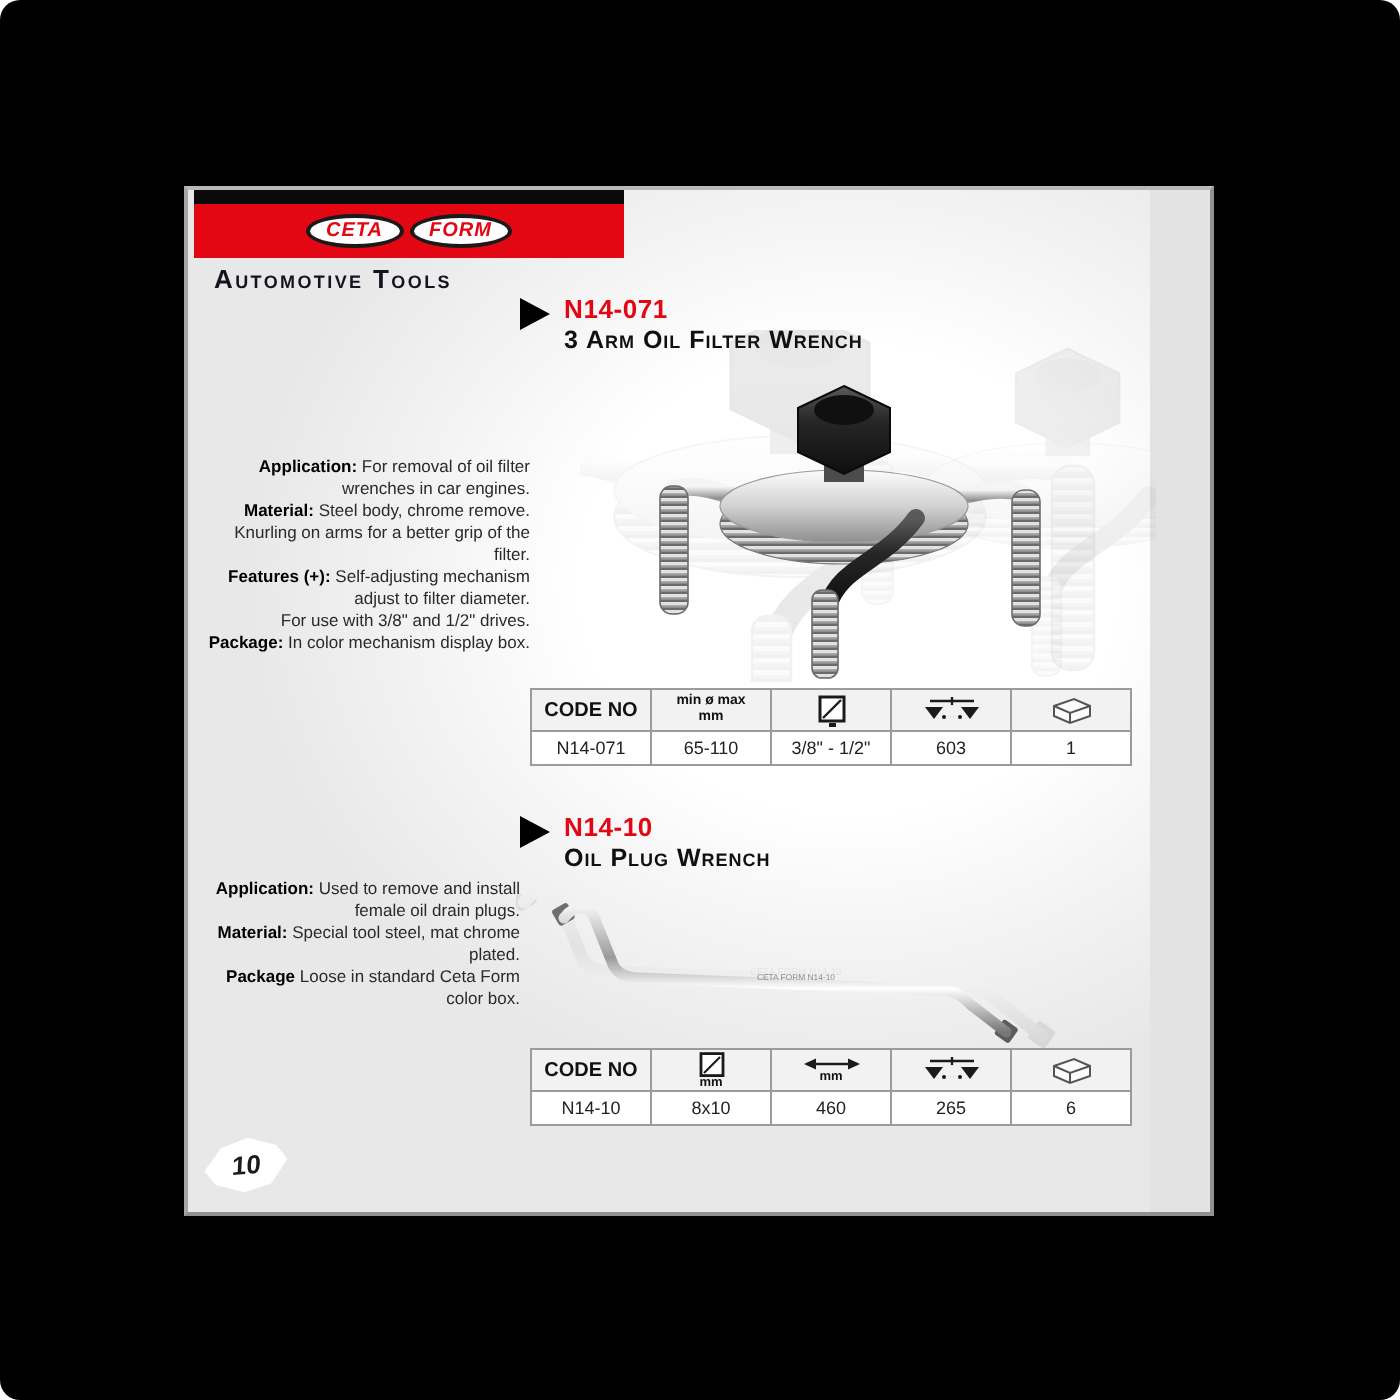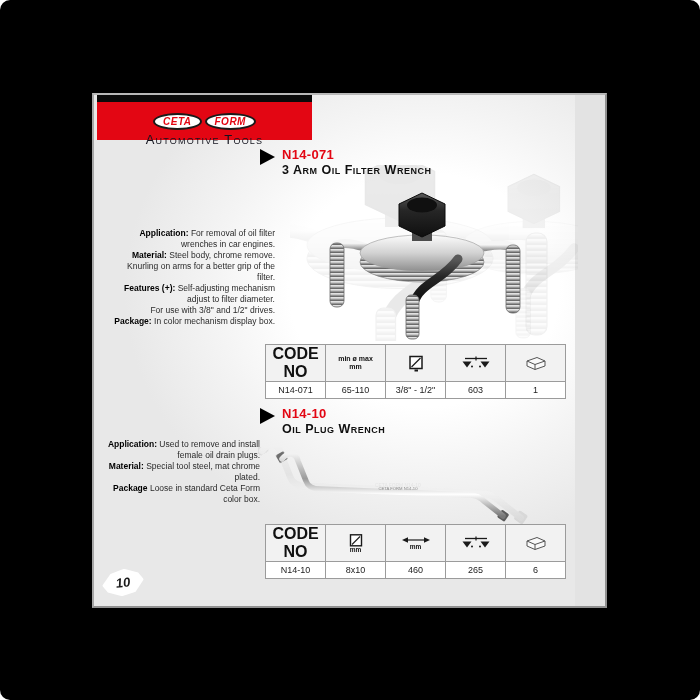--- a/index.html
+++ b/index.html
@@ -5,53 +5,53 @@
   html,body{margin:0;padding:0;background:#ffffff;}
   .canvas{position:relative;width:700px;height:700px;background:#000;border-radius:10px;overflow:hidden;
           font-family:"Liberation Sans", sans-serif;}
   .page{position:absolute;left:92px;top:93px;width:511px;height:511px;
         background:radial-gradient(ellipse 300px 260px at 330px 195px,#ffffff 45%,#f4f4f4 70%,#e8e8e8 100%);
         border:2px solid #909090;border-top-color:#b9b9b9;border-left-color:#a6a6a6;}
   .right-strip{position:absolute;right:0;top:0;width:30px;height:100%;background:#e3e3e3;}
 
   
   .banner-top{position:absolute;left:3px;top:0;width:215px;height:7px;background:#0a0a0a;}
-  .banner-red{position:absolute;left:3px;top:7px;width:215px;height:38px;background:#e30613;
+  .banner-red{position:absolute;left:3px;top:7px;width:215px;height:27px;background:#e30613;
               display:flex;align-items:center;justify-content:center;}
   .logo{display:flex;gap:3px;align-items:center;}
   .oval{background:#fff;border:2px solid #1a1a1a;border-radius:50%;padding:0 8px;line-height:13px;
         font-size:10px;font-weight:bold;font-style:italic;color:#e30613;letter-spacing:.5px;}
-  .category{position:absolute;left:3px;top:37px;width:215px;text-align:center;
-            font-variant:small-caps;font-weight:normal;font-size:13px;letter-spacing:1.2px;color:#14141e;}
+  .category{position:absolute;left:13px;top:37px;width:215px;
+            font-variant:small-caps;font-weight:bold;font-size:13px;letter-spacing:1.2px;color:#14141e;}
 
   
   .ptitle{position:absolute;display:flex;gap:7px;}
   .bullet{width:0;height:0;border-left:15px solid #000;border-top:8px solid transparent;
           border-bottom:8px solid transparent;margin-top:2px;}
   .pcode{color:#e30613;font-weight:bold;font-size:13px;letter-spacing:.3px;}
   .pname{font-weight:bold;font-size:12.5px;font-variant:small-caps;letter-spacing:.5px;color:#101010;margin-top:1px;}
   .ptitle-1{left:166px;top:52px;}
   .ptitle-2{left:166px;top:311px;}
 
   
   .desc{position:absolute;width:163px;text-align:right;font-size:8.5px;line-height:11px;color:#2a2a2a;}
   .desc b{color:#000;}
-  .desc-1{left:18px;top:133px;}
+  .desc-1{left:8px;top:133px;}
   .desc-2{left:3px;top:344px;}
 
   
   .photo1{position:absolute;left:196px;top:70px;width:288px;height:176px;}
   .photo2{position:absolute;left:164px;top:352px;width:292px;height:84px;}
 
   
   .spec{position:absolute;border-collapse:collapse;background:#fff;table-layout:fixed;}
   .spec th,.spec td{border:1px solid #9b9b9b;text-align:center;vertical-align:middle;width:59px;padding:0;}
   .spec th{background:#f2f2f2;height:20px;}
   .spec td{font-size:9px;height:16px;color:#222;background:#fff;}
-  .code-h{font-size:16px;font-weight:bold;color:#111;}
+  .code-h{font-size:10px;font-weight:bold;color:#111;}
   .h2{font-size:7px;font-weight:bold;line-height:8px;color:#111;}
   .unit{display:block;font-size:6.5px;font-weight:bold;line-height:6px;color:#111;}
   .spec-1{left:171px;top:249px;}
   .spec-2{left:171px;top:429px;}
   .icon-cell svg{display:block;margin:0 auto;}
 
   
   .splash{position:absolute;left:8px;top:474px;width:42px;height:27px;background:#fff;
           clip-path:polygon(0% 55%,22% 15%,55% 0%,88% 18%,100% 45%,78% 88%,45% 100%,12% 82%);
           transform:rotate(-5deg);display:flex;align-items:center;justify-content:center;}

